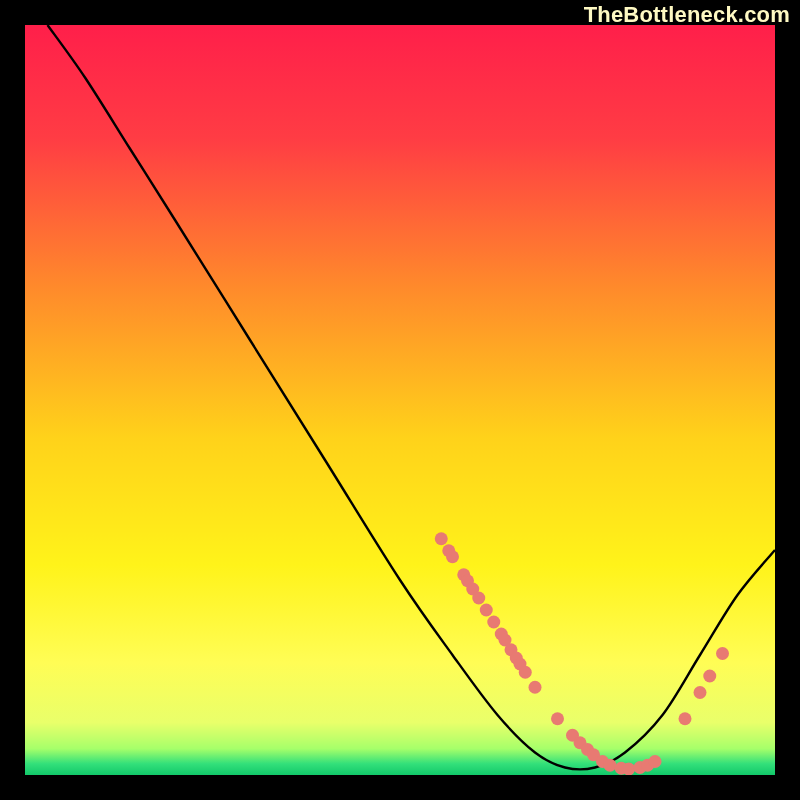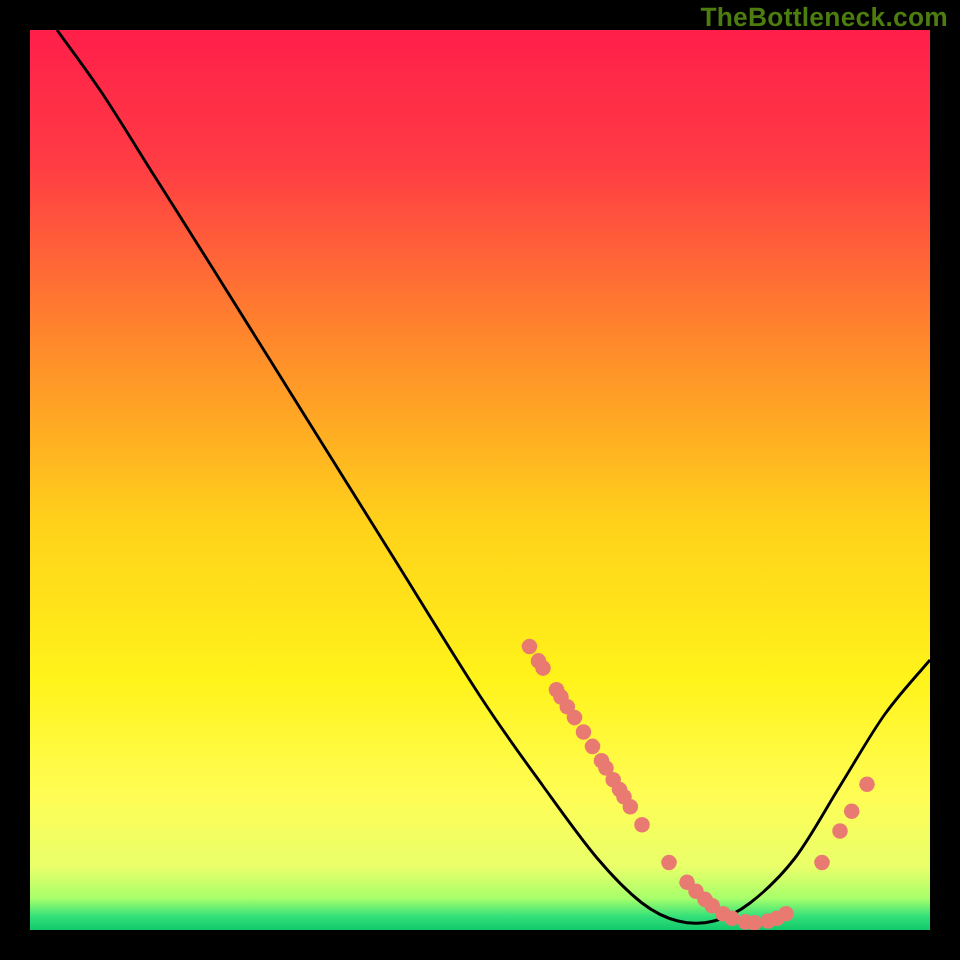--- a/index.html
+++ b/index.html
@@ -25,21 +25,21 @@
     width: 750px;
     height: 750px;
   }
   .watermark {
     position: absolute;
     top: 2px;
     right: 10px;
     font-family: Arial, Helvetica, sans-serif;
     font-size: 22px;
     font-weight: 600;
-    color: #4d7c0f;
+    color: #fef9c3;
     letter-spacing: 0.2px;
     user-select: none;
   }
 </style>
 </head>
 <body>
 
 <div class="frame">
   <div class="watermark">TheBottleneck.com</div>
   <svg class="plot" viewBox="0 0 750 750" preserveAspectRatio="none">

